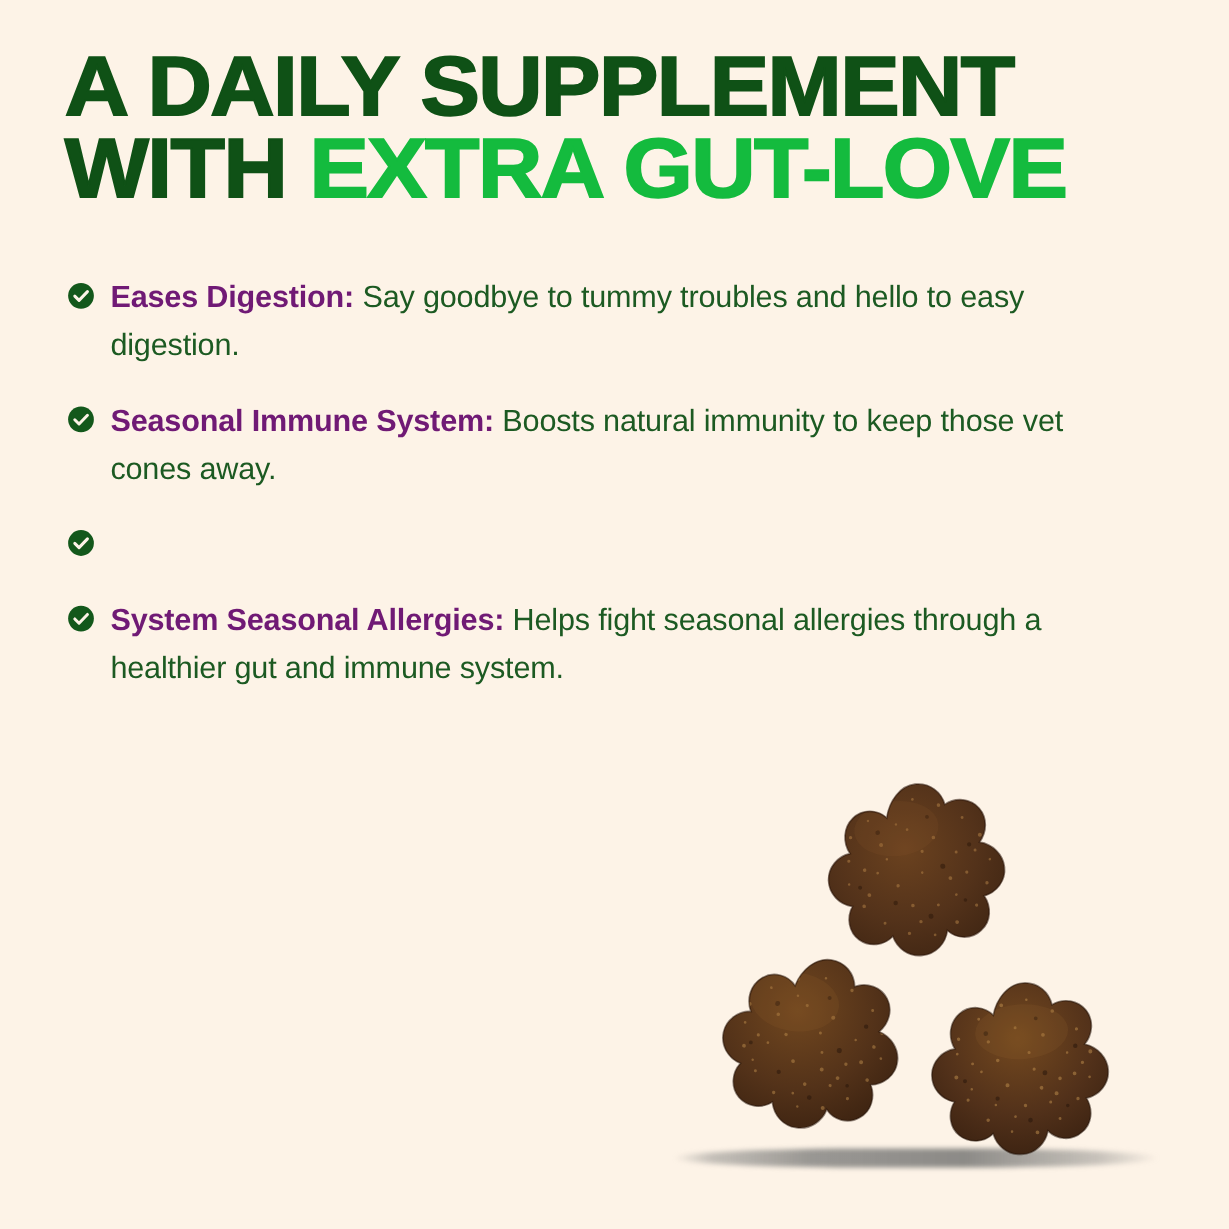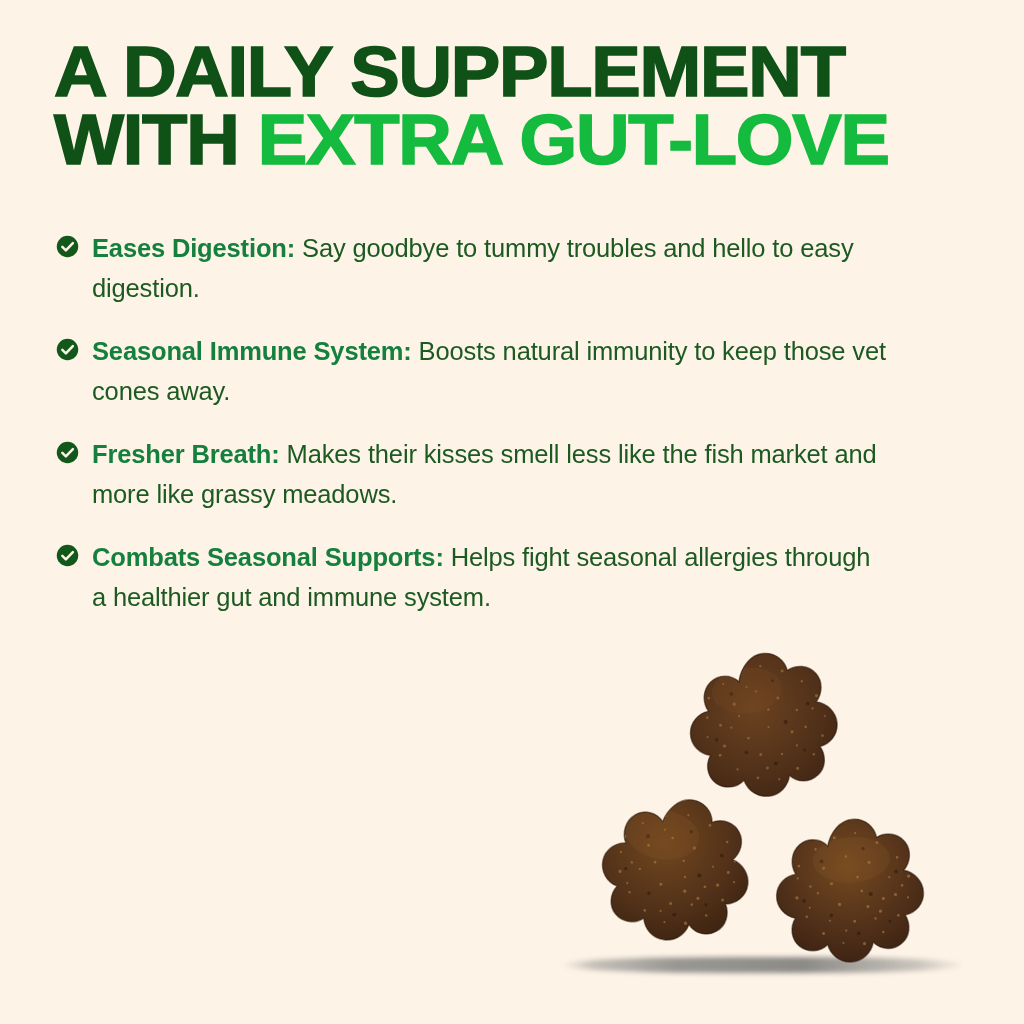--- a/index.html
+++ b/index.html
@@ -80,21 +80,21 @@
   }
   .bullet-text {
     font-family: "Liberation Sans", sans-serif;
     font-size: 25.5px;
     line-height: 40px;
     color: #1c5a22;
     letter-spacing: -0.15px;
   }
   .bullet-term {
     font-weight: 700;
-    color: #15803d;
+    color: #701a75;
   }
 
   
   .product {
     position: absolute;
     left: 545px;
     top: 630px;
     width: 430px;
     height: 380px;
   }
@@ -168,31 +168,30 @@
       <span class="bullet-text"><span class="bullet-term">Seasonal Immune System:</span><span> Boosts natural immunity to keep those vet cones away.</span></span>
     </div>
 
     <div class="bullet-row">
       <span class="check-icon">
         <svg viewBox="0 0 24 24" width="23" height="23" aria-hidden="true">
           <circle cx="12" cy="12" r="11.2" fill="#13581B"></circle>
           <path d="M6.6 12.3 L10.3 16 L17.6 8.4" fill="none" stroke="#FDF3E7" stroke-width="2.6" stroke-linecap="round" stroke-linejoin="round"></path>
         </svg>
       </span>
-      <span class="bullet-text"><span class="bullet-term">Fresher Breath:</span><span> Makes their kisses smell less like the fish market and more like grassy meadows.</span></span>
     </div>
 
     <div class="bullet-row">
       <span class="check-icon">
         <svg viewBox="0 0 24 24" width="23" height="23" aria-hidden="true">
           <circle cx="12" cy="12" r="11.2" fill="#13581B"></circle>
           <path d="M6.6 12.3 L10.3 16 L17.6 8.4" fill="none" stroke="#FDF3E7" stroke-width="2.6" stroke-linecap="round" stroke-linejoin="round"></path>
         </svg>
       </span>
-      <span class="bullet-text"><span class="bullet-term">Combats Seasonal Supports:</span><span> Helps fight seasonal allergies through a healthier gut and immune system.</span></span>
+      <span class="bullet-text"><span class="bullet-term">System Seasonal Allergies:</span><span> Helps fight seasonal allergies through a healthier gut and immune system.</span></span>
     </div>
 
   </div>
 
   <div class="product">
     <div class="shadow"></div>
 
     <div class="chew chew-top">
       <svg viewBox="0 0 200 200" aria-hidden="true">
         <defs>

